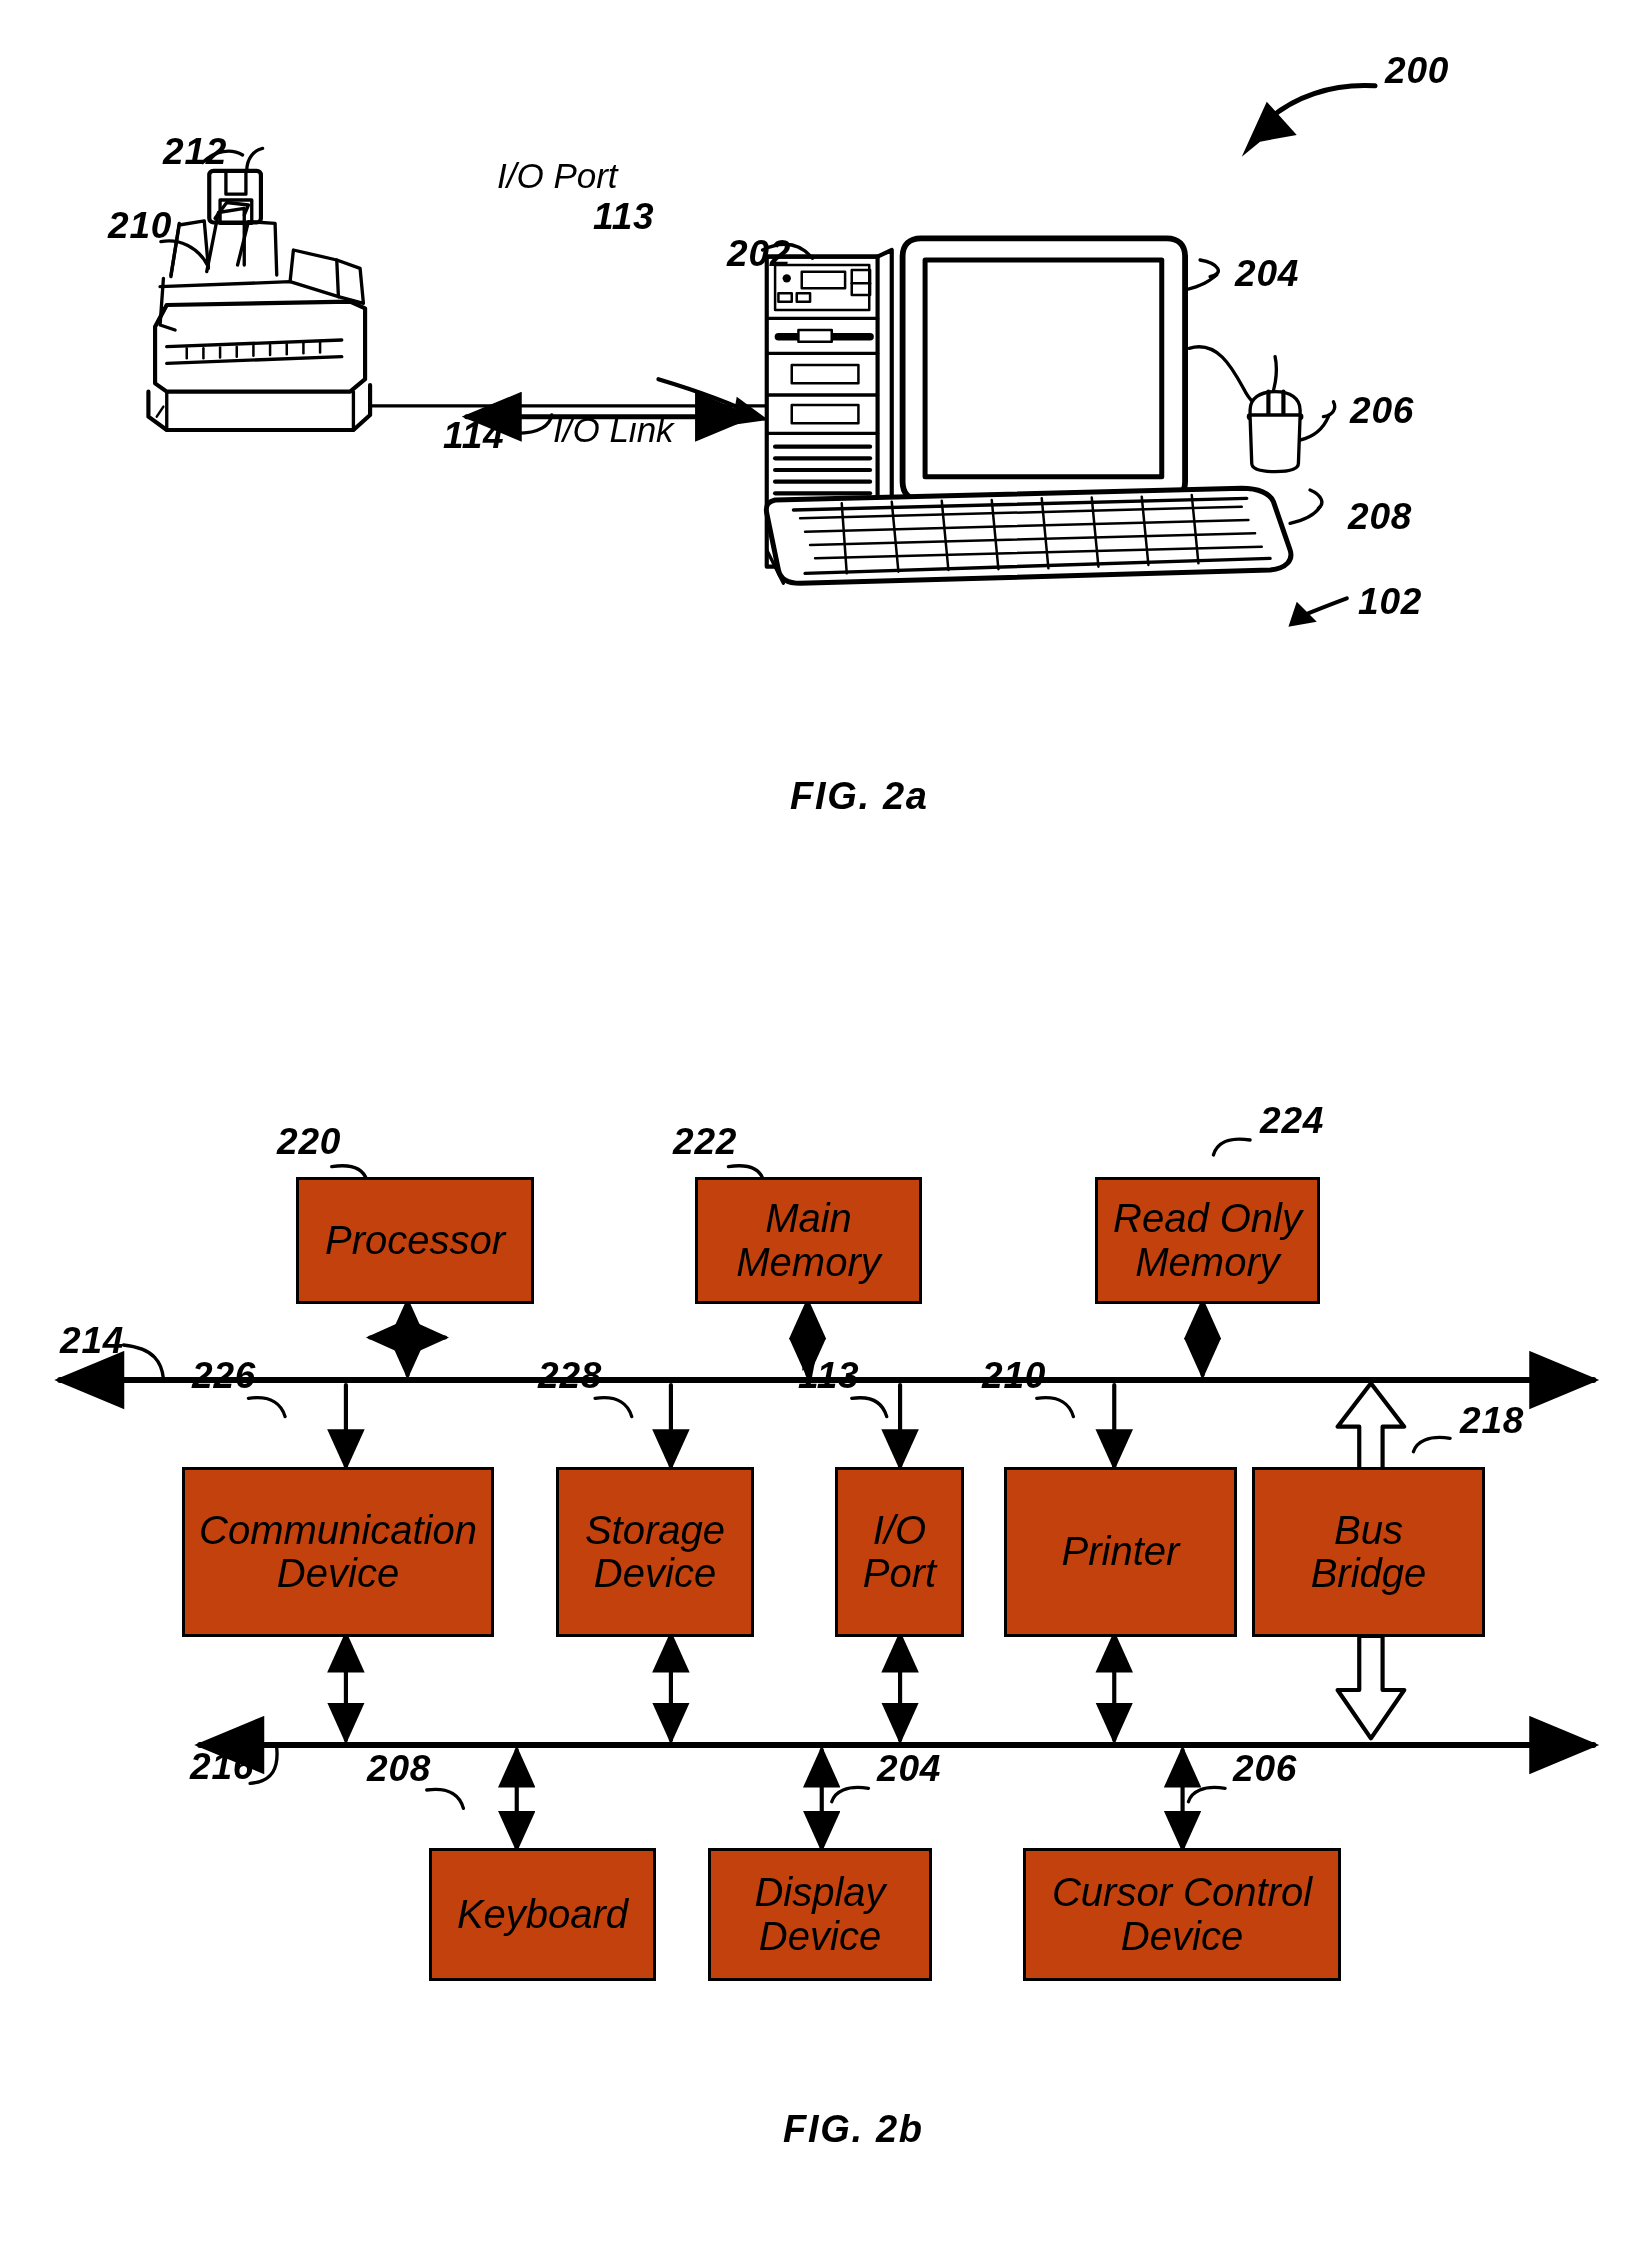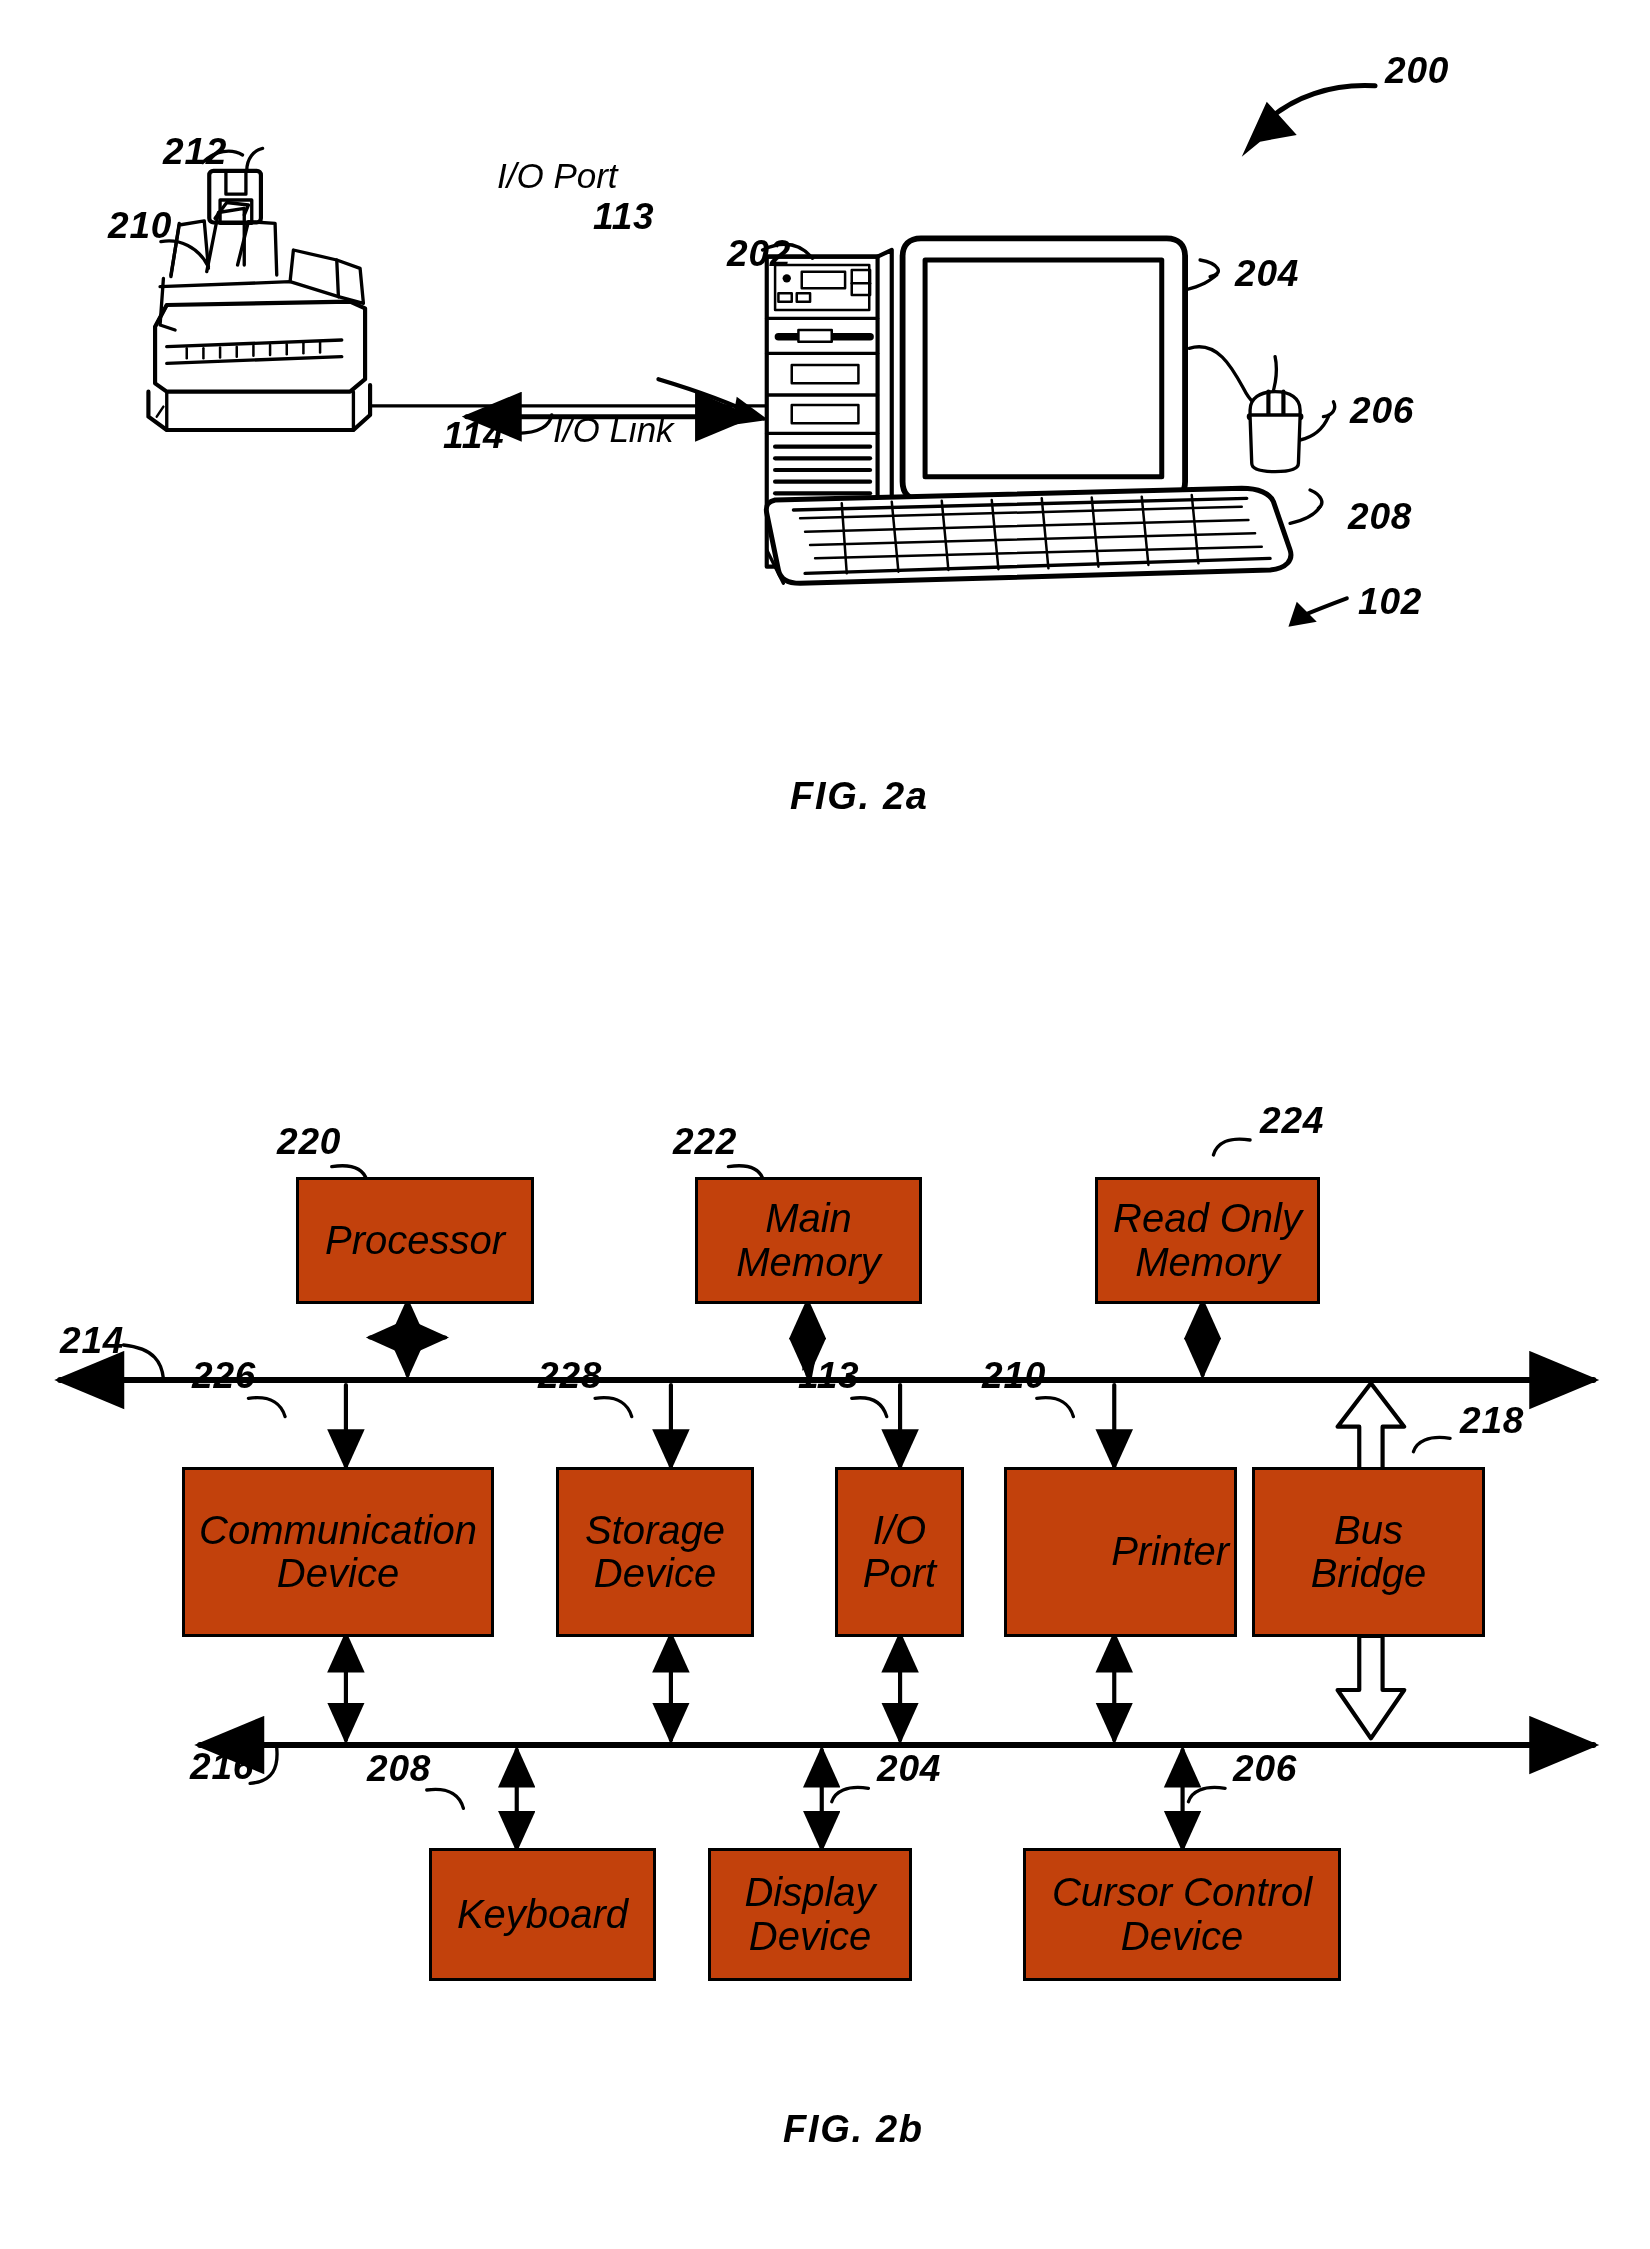--- a/index.html
+++ b/index.html
@@ -359,36 +359,36 @@
     </div>
   </div>
 
   <div class="box" style="left:835px;top:1467px;width:129px;height:170px;">
     <div>
       <span>I/O</span>
       <span>Port</span>
     </div>
   </div>
 
-  <div class="box" style="left:1004px;top:1467px;width:233px;height:170px;justify-content:flex-end;">
+  <div class="box" style="left:1004px;top:1467px;width:233px;height:170px;">
     <span>Printer</span>
   </div>
 
   <div class="box" style="left:1252px;top:1467px;width:233px;height:170px;">
     <div>
       <span>Bus</span>
       <span>Bridge</span>
     </div>
   </div>
 
   <div class="box" style="left:403px;top:1848px;width:227px;height:133px;margin-left:26px;">
     <span>Keyboard</span>
   </div>
 
-  <div class="box" style="left:708px;top:1848px;width:204px;height:133px;">
+  <div class="box" style="left:708px;top:1848px;width:224px;height:133px;">
     <div>
       <span>Display</span>
       <span>Device</span>
     </div>
   </div>
 
   <div class="box" style="left:1023px;top:1848px;width:318px;height:133px;">
     <div>
       <span>Cursor Control</span>
       <span>Device</span>

